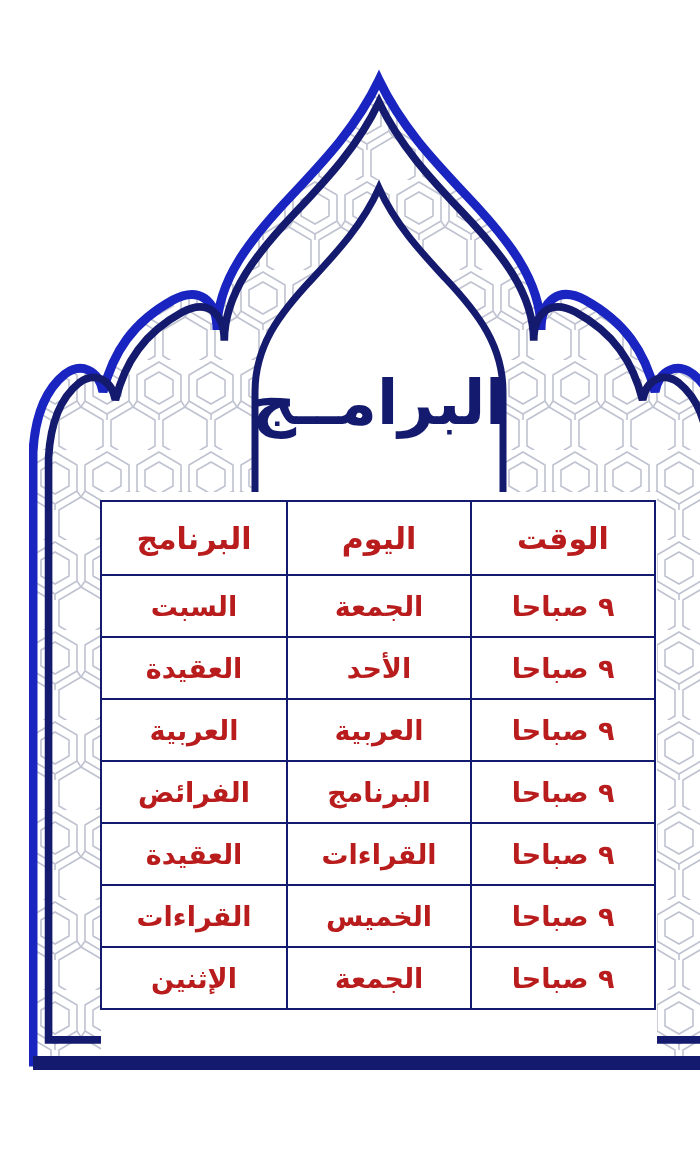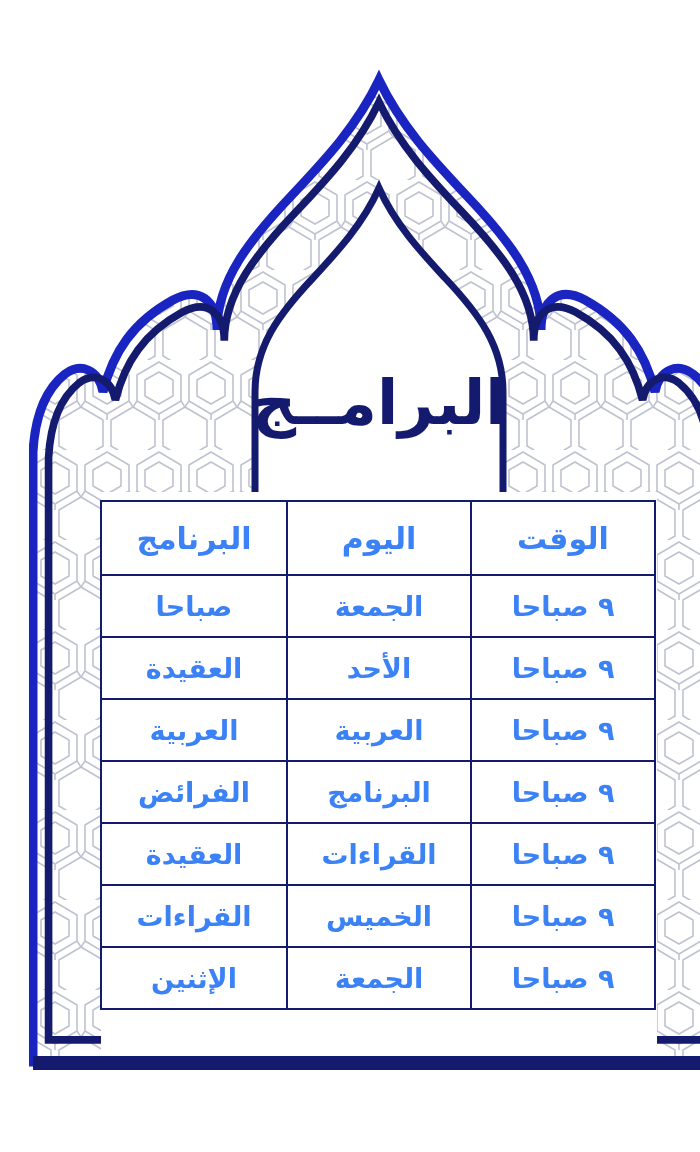--- a/index.html
+++ b/index.html
@@ -62,21 +62,21 @@
   }
   table.schedule {
     width: 554px;
     border-collapse: collapse;
     background: #ffffff;
     table-layout: fixed;
   }
   table.schedule th,
   table.schedule td {
     border: 2px solid #141a6e;
-    color: #3b82f6;
+    color: #b91c1c;
     text-align: center;
     font-weight: bold;
     height: 60px;
     padding: 0 4px;
     font-size: 27px;
     vertical-align: middle;
     white-space: nowrap;
   }
   table.schedule th {
     font-size: 30px;
@@ -171,21 +171,21 @@
         <tr>
           <th>الوقت</th>
           <th>اليوم</th>
           <th>البرنامج</th>
         </tr>
       </thead>
       <tbody>
         <tr>
           <td>٩ صباحا</td>
           <td>الجمعة</td>
-          <td>صباحا</td>
+          <td>السبت</td>
         </tr>
         <tr>
           <td>٩ صباحا</td>
           <td>الأحد</td>
           <td>العقيدة</td>
         </tr>
         <tr>
           <td>٩ صباحا</td>
           <td>العربية</td>
           <td>العربية</td>

